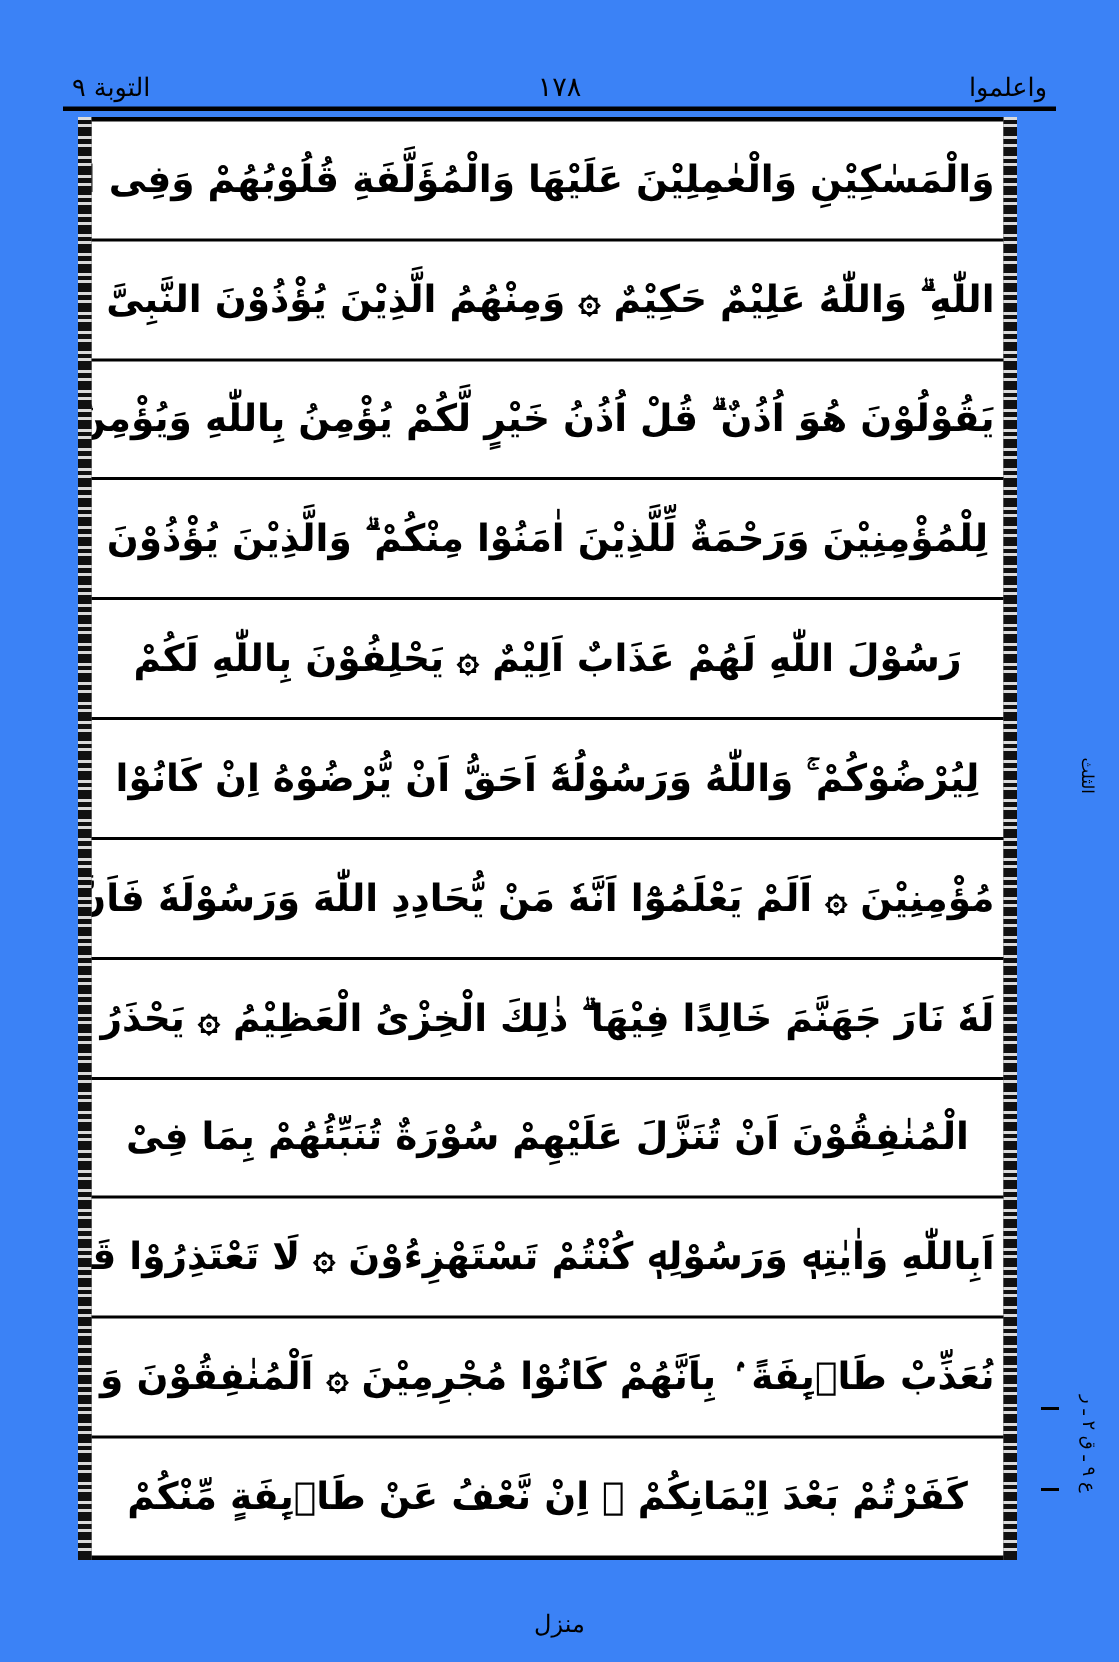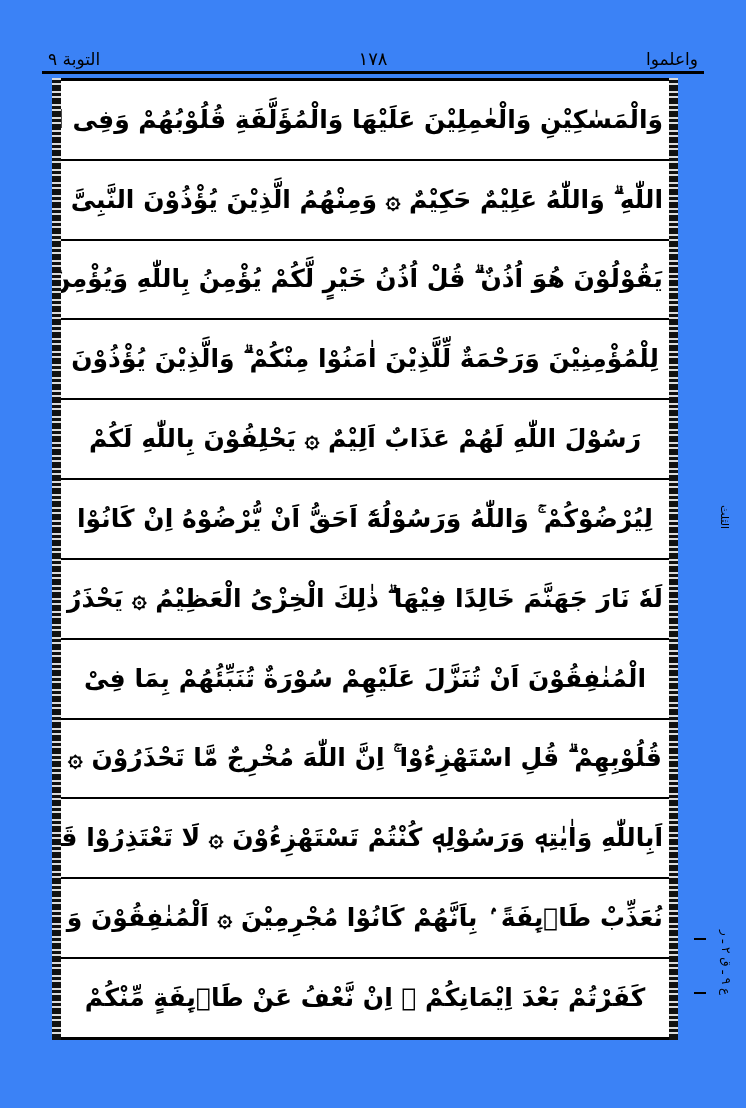--- a/index.html
+++ b/index.html
@@ -197,39 +197,42 @@
       <div class="line">
           <div class="line-text">لِلْمُؤْمِنِيْنَ وَرَحْمَةٌ لِّلَّذِيْنَ اٰمَنُوْا مِنْكُمْ ۗ وَالَّذِيْنَ يُؤْذُوْنَ</div>
         </div>
       <div class="line">
           <div class="line-text">رَسُوْلَ اللّٰهِ لَهُمْ عَذَابٌ اَلِيْمٌ ۞ يَحْلِفُوْنَ بِاللّٰهِ لَكُمْ</div>
         </div>
       <div class="line">
           <div class="line-text">لِيُرْضُوْكُمْ ۚ وَاللّٰهُ وَرَسُوْلُهٗٓ اَحَقُّ اَنْ يُّرْضُوْهُ اِنْ كَانُوْا</div>
         </div>
       <div class="line">
+          <div class="line-text">مُؤْمِنِيْنَ ۞ اَلَمْ يَعْلَمُوْٓا اَنَّهٗ مَنْ يُّحَادِدِ اللّٰهَ وَرَسُوْلَهٗ فَاَنَّ</div>
+        </div>
+      <div class="line">
           <div class="line-text">لَهٗ نَارَ جَهَنَّمَ خَالِدًا فِيْهَا ۗ ذٰلِكَ الْخِزْىُ الْعَظِيْمُ ۞ يَحْذَرُ</div>
         </div>
       <div class="line">
           <div class="line-text">الْمُنٰفِقُوْنَ اَنْ تُنَزَّلَ عَلَيْهِمْ سُوْرَةٌ تُنَبِّئُهُمْ بِمَا فِىْ</div>
-        </div>
-      <div class="line">
-          <div class="line-text">قُلُوْبِهِمْ ۗ قُلِ اسْتَهْزِءُوْا ۚ اِنَّ اللّٰهَ مُخْرِجٌ مَّا تَحْذَرُوْنَ ۞</div>
         </div>
       <div class="line">
           <div class="line-text">اَبِاللّٰهِ وَاٰيٰتِهٖ وَرَسُوْلِهٖ كُنْتُمْ تَسْتَهْزِءُوْنَ ۞ لَا تَعْتَذِرُوْا قَدْ</div>
         </div>
       <div class="line">
           <div class="line-text">نُعَذِّبْ طَاۤىِٕفَةً ۢ بِاَنَّهُمْ كَانُوْا مُجْرِمِيْنَ ۞ اَلْمُنٰفِقُوْنَ وَ</div>
         </div>
       <div class="line">
           <div class="line-text">كَفَرْتُمْ بَعْدَ اِيْمَانِكُمْ ۗ اِنْ نَّعْفُ عَنْ طَاۤىِٕفَةٍ مِّنْكُمْ</div>
         </div>
     </div>
   </div>
 
   <div class="margin-note ruku-mid">الثلث</div>
   <div class="margin-note ruku-low">ع ٩ ـ ق ٢ ـ ر</div>
   <div class="margin-tick t1"></div>
   <div class="margin-tick t2"></div>
 
+  <div class="footer">
+    <span class="footer-text">منزل</span>
+  </div>
 
 </div>
 
 </body></html>

